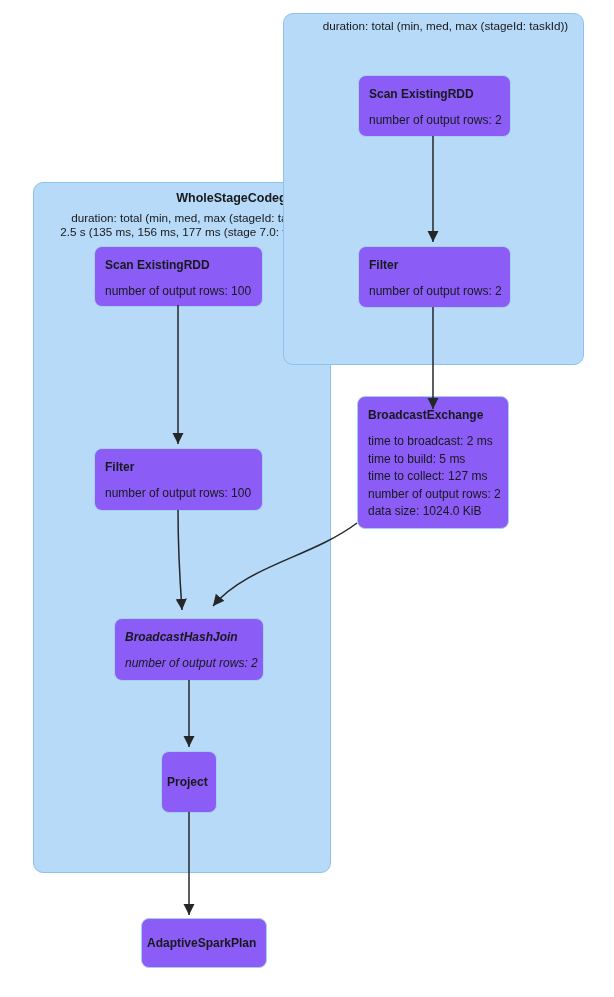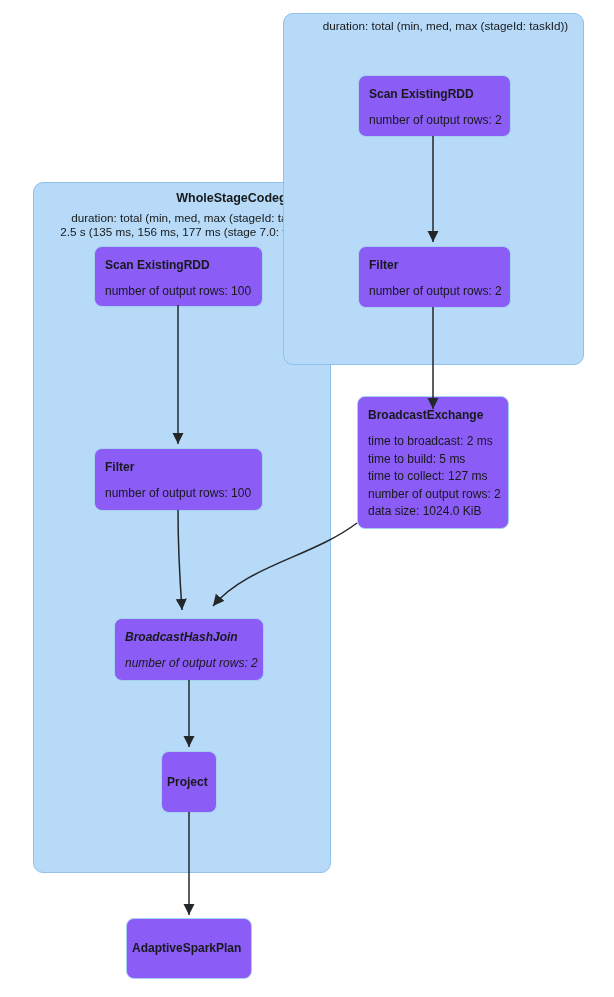--- a/index.html
+++ b/index.html
@@ -62,21 +62,21 @@
   }
   .node.centered {
     display: flex;
     align-items: center;
     justify-content: flex-start;
     padding: 5px;
   }
   .node.centered .node-title { white-space: nowrap; }
   
   #node-broadcast-exchange { left: 357px; top: 396px; width: 152px; height: 133px; z-index: 5; }
-  #node-adaptive-spark-plan { left: 126px; top: 918px; width: 126px; height: 61px; z-index: 5; }
+  #node-adaptive-spark-plan { left: 141px; top: 918px; width: 126px; height: 50px; z-index: 5; }
   
   #node-scan-1   { left: 74px; top: 61px;  width: 153px; height: 62px; }
   #node-filter-1 { left: 74px; top: 232px; width: 153px; height: 62px; }
   
   #node-scan-2   { left: 60px;  top: 63px;  width: 169px; height: 61px; }
   #node-filter-2 { left: 60px;  top: 265px; width: 169px; height: 63px; }
   #node-bhj      { left: 80px;  top: 435px; width: 150px; height: 63px; font-style: italic; }
   #node-project  { left: 127px; top: 568px; width: 56px;  height: 62px; }
   #edges-overlay {
     position: absolute;

